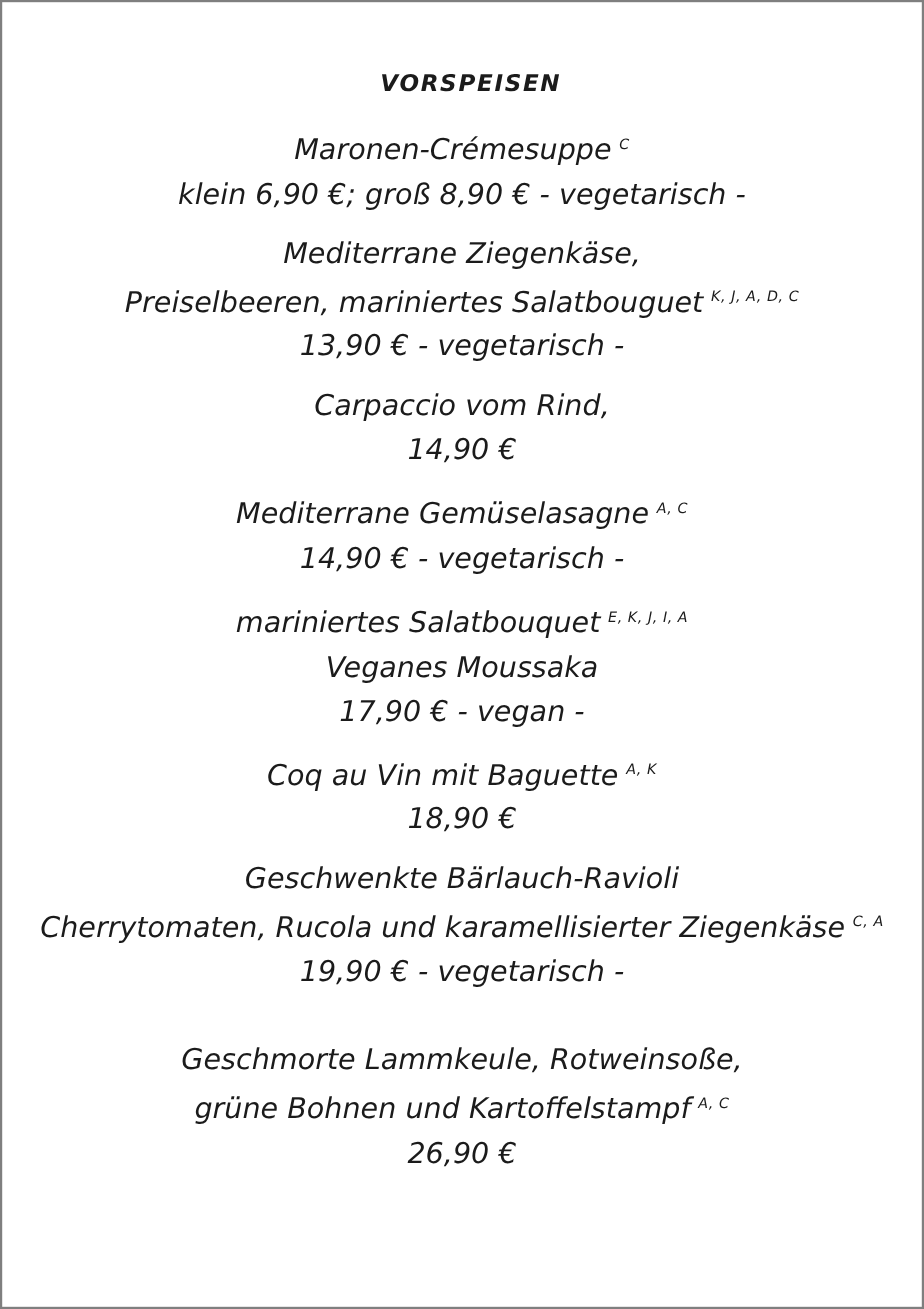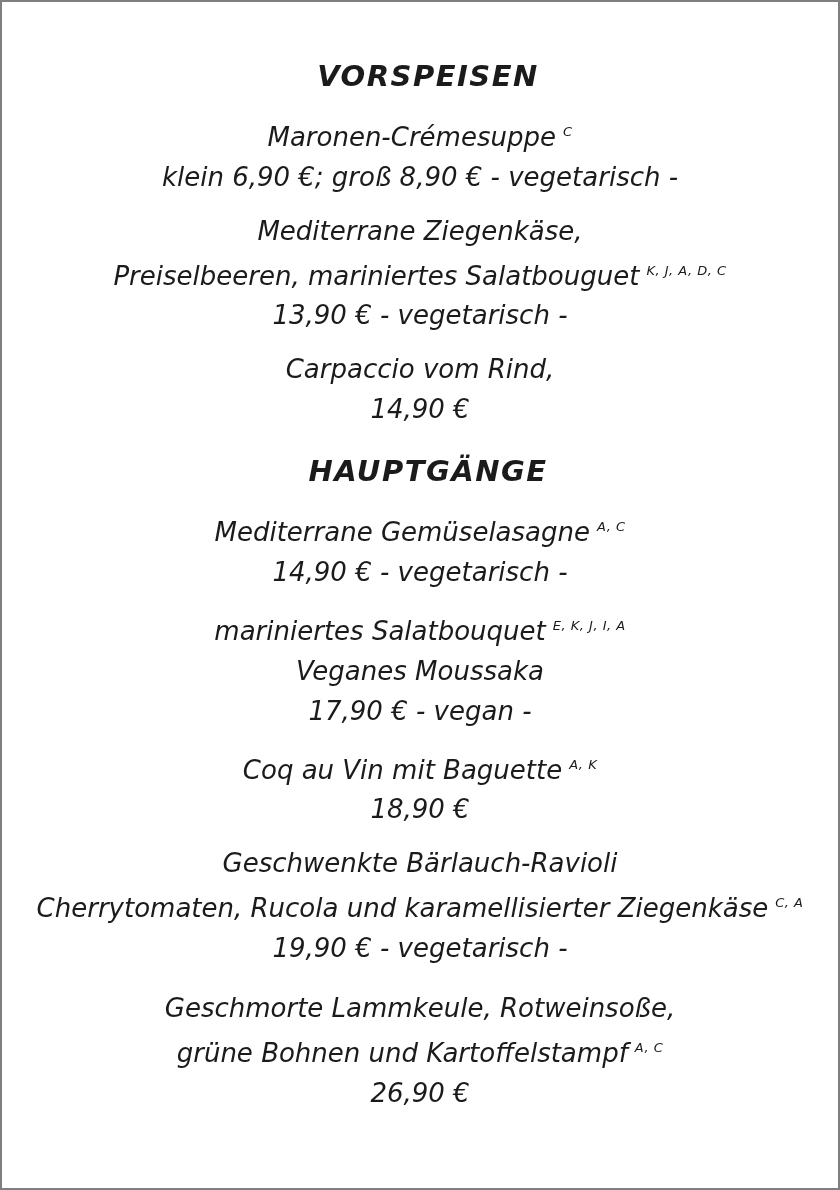--- a/index.html
+++ b/index.html
@@ -20,36 +20,36 @@
     border: 2px solid #7f7f7f;
     padding-top: 54px;
     overflow: hidden;
   }
   .menu {
     text-align: center;
     color: #1b1b1b;
     font-style: italic;
   }
   .section-heading {
-    font-size: 29px;
+    font-size: 21px;
     font-weight: bold;
     font-style: italic;
     letter-spacing: 1.5px;
     margin: 0 0 16px 0;
     line-height: 40px;
     padding-left: 16px;
   }
   .menu-section + .menu-section .section-heading {
     margin-top: 22px;
   }
   .menu-item {
     margin: 0 0 14px 0;
   }
   .menu-item.extra-gap {
-    margin-top: 20px;
+    margin-top: 40px;
   }
   .menu-line {
     font-size: 26px;
     line-height: 40px;
     white-space: nowrap;
   }
   sup.allergens {
     font-size: 13px;
     font-style: italic;
     margin-left: 7px;
@@ -71,21 +71,20 @@
           <div class="menu-line"><span>Mediterrane Ziegenkäse,</span></div>
           <div class="menu-line"><span>Preiselbeeren, mariniertes Salatbouguet</span><sup class="allergens">K, J, A, D, C</sup></div>
           <div class="menu-line"><span>13,90 € - vegetarisch -</span></div>
         </div>
         <div class="menu-item">
           <div class="menu-line"><span>Carpaccio vom Rind,</span></div>
           <div class="menu-line"><span>14,90 €</span></div>
         </div>
       </section>
       <section class="menu-section">
-        <h2 class="section-heading">HAUPTGÄNGE</h2>
         <div class="menu-item">
           <div class="menu-line"><span>Mediterrane Gemüselasagne</span><sup class="allergens">A, C</sup></div>
           <div class="menu-line"><span>14,90 € - vegetarisch -</span></div>
         </div>
         <div class="menu-item">
           <div class="menu-line"><span>mariniertes Salatbouquet</span><sup class="allergens">E, K, J, I, A</sup></div>
           <div class="menu-line"><span>Veganes Moussaka</span></div>
           <div class="menu-line"><span>17,90 € - vegan -</span></div>
         </div>
         <div class="menu-item">

